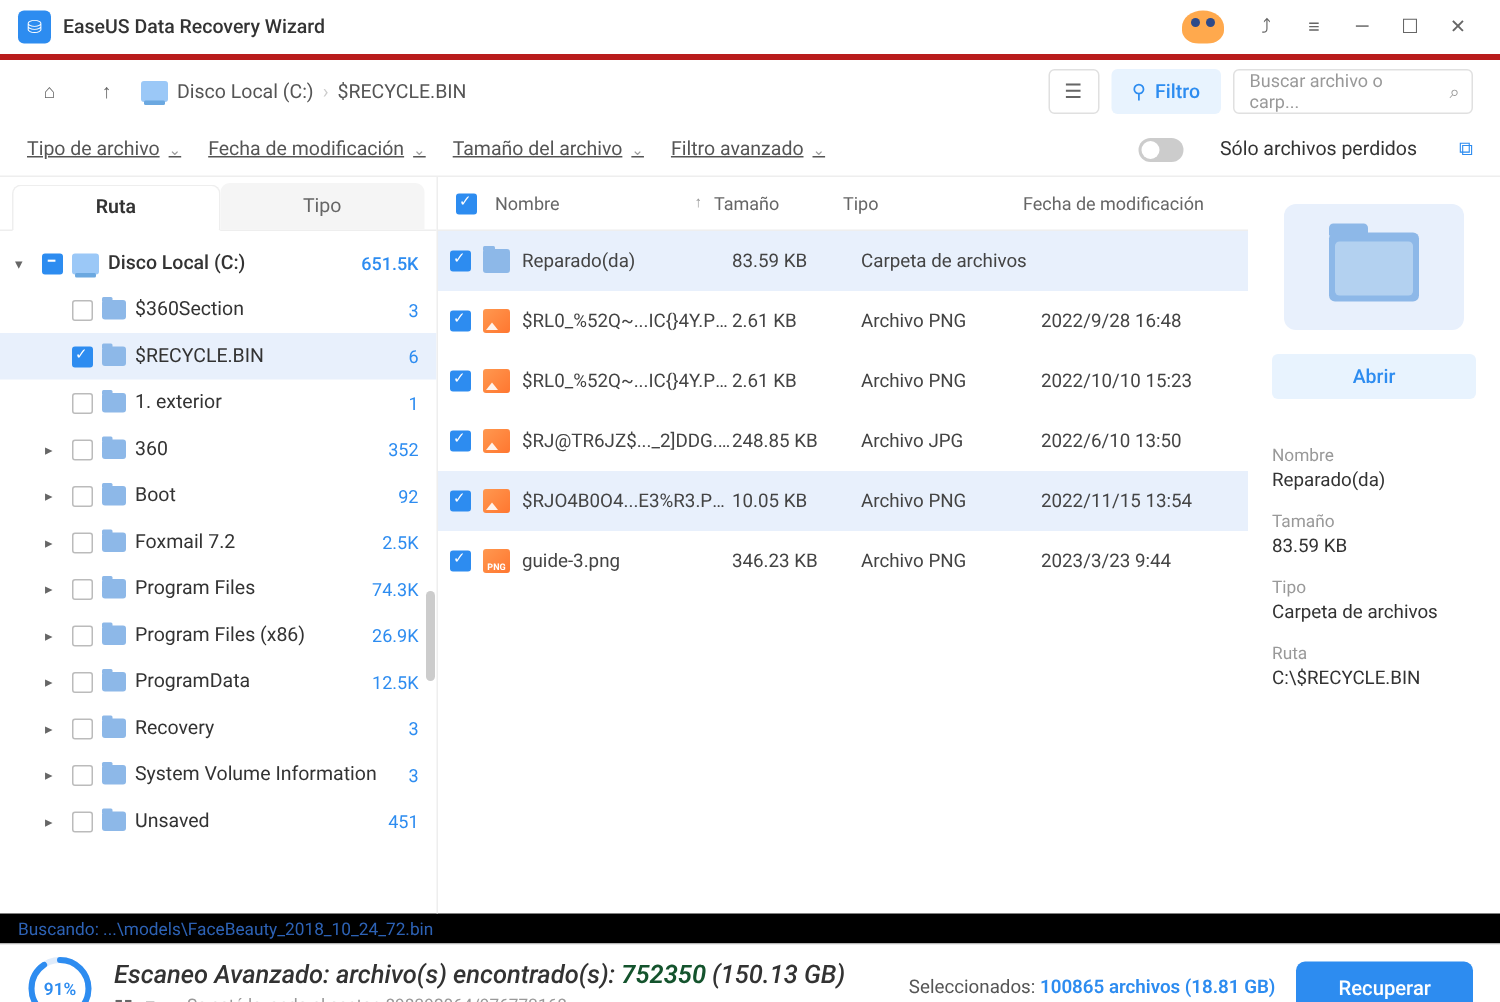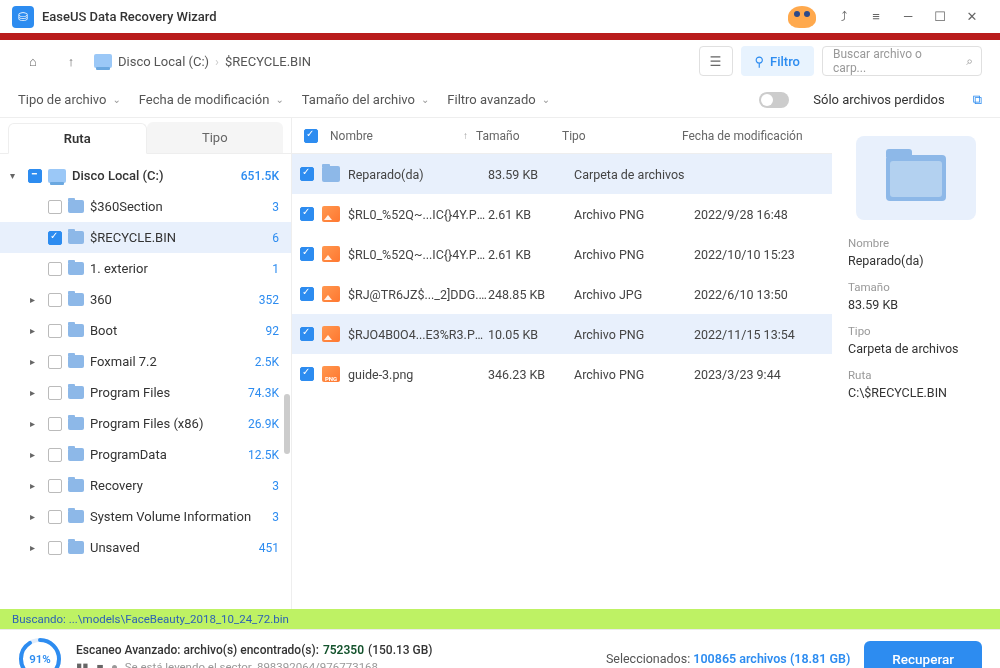--- a/index.html
+++ b/index.html
@@ -1,19 +1,19 @@
 <!DOCTYPE html>
 <html><head>
 <meta charset="utf-8">
 <style>
 * { box-sizing: border-box; margin: 0; padding: 0; font-family: -apple-system, BlinkMacSystemFont, "Segoe UI", Roboto, sans-serif; }
 body { width: 1000px; height: 668px; background: #fff; font-size: 13px; color: #333; overflow: hidden; }
 
 
-.titlebar { height: 40px; display: flex; align-items: center; padding: 0 12px; border-bottom: 7px solid #b91c1c; }
+.titlebar { height: 40px; display: flex; align-items: center; padding: 0 12px; border-bottom: 4px solid #b91c1c; }
 .titlebar .logo { width: 22px; height: 22px; background: #2d8cf0; border-radius: 4px; margin-right: 8px; display: flex; align-items: center; justify-content: center; }
 .titlebar .logo::before { content: '⛁'; color: #fff; font-size: 12px; }
 .titlebar .title { font-size: 13px; color: #333; font-weight: 500; }
 .titlebar .spacer { flex: 1; }
 .titlebar .mascot { width: 28px; height: 22px; background: #ffa94d; border-radius: 50% 50% 40% 40%; margin-right: 12px; position: relative; }
 .titlebar .mascot::before, .titlebar .mascot::after { content:''; position:absolute; width:6px;height:6px;background:#2d4a8a;border-radius:50%; top:5px;}
 .titlebar .mascot::before{left:6px;} .titlebar .mascot::after{right:6px;}
 .titlebar .ctl { width: 32px; height: 32px; display: flex; align-items: center; justify-content: center; color: #666; cursor: pointer; border-radius: 4px; }
 
 
@@ -23,21 +23,21 @@
 .toolbar .disk-icon { width: 18px; height: 14px; background: #9bc8f7; border-radius: 2px; position: relative; }
 .toolbar .disk-icon::after { content:''; position:absolute; bottom:-2px;left:2px;right:2px;height:3px;background:#6ba8e0;border-radius:1px;}
 .toolbar .spacer { flex: 1; }
 .toolbar .iconbtn { width: 34px; height: 30px; border: 1px solid #e0e0e0; border-radius: 4px; display: flex; align-items: center; justify-content: center; background: #fff; cursor: pointer; color: #666; }
 .toolbar .filter-btn { height: 30px; padding: 0 14px; background: #e8f3fe; border: none; border-radius: 4px; color: #2d8cf0; font-size: 13px; display: flex; align-items: center; gap: 6px; cursor: pointer; font-weight:500;}
 .toolbar .search { height: 30px; width: 160px; border: 1px solid #e0e0e0; border-radius: 4px; padding: 0 28px 0 10px; font-size: 12px; color: #999; position: relative; background: #fff; display:flex; align-items:center;}
 .toolbar .search .mag { position: absolute; right: 8px; color: #999; }
 
 
 .filterrow { height: 36px; display: flex; align-items: center; padding: 0 18px; gap: 18px; border-bottom: 1px solid #eee; }
-.filterrow .drop { display: flex; align-items: center; gap: 6px; color: #555; font-size: 13px; cursor: pointer; }
+.filterrow .drop { display: flex; align-items: center; gap: 6px; color: #555; font-size: 13px; cursor: pointer; text-decoration: underline; }
 .filterrow .chev { color: #999; font-size: 10px; }
 .filterrow .spacer { flex: 1; }
 .filterrow .toggle-wrap { display: flex; align-items: center; gap: 24px; }
 .filterrow .switch { width: 30px; height: 16px; background: #ccc; border-radius: 8px; position: relative; }
 .filterrow .switch::after { content:''; width:12px;height:12px;background:#fff;border-radius:50%;position:absolute;top:2px;left:2px;}
 .filterrow .extra-icon { color: #2d8cf0; margin-left: 10px; cursor: pointer; }
 
 
 .main { display: flex; height: 491px; }
 
@@ -104,27 +104,27 @@
 .details { width: 168px; padding: 14px 16px; font-size: 12px; color: #666; }
 .details .preview { width: 120px; height: 84px; background: #e8f0fc; border-radius: 8px; margin: 4px auto 16px; display: flex; align-items: center; justify-content: center; }
 .details .preview .foldericon { width: 60px; height: 46px; background: #8db8e8; border-radius: 4px; position: relative;}
 .details .preview .foldericon::before{content:'';position:absolute;top:-6px;left:0;width:26px;height:8px;background:#8db8e8;border-radius:3px 3px 0 0;}
 .details .preview .foldericon::after{content:'';position:absolute;top:6px;left:4px;right:4px;bottom:4px;background:#b3d1f0;border-radius:3px;}
 .details .open-btn { width: 100%; height: 30px; background: #e8f3fe; color: #2d8cf0; border: none; border-radius: 4px; font-size: 13px; cursor: pointer; margin-bottom: 18px; font-weight: 500; }
 .details .meta-label { color: #999; font-size: 11.5px; margin-top: 12px; }
 .details .meta-value { color: #333; font-size: 12.5px; margin-top: 3px; }
 
 
-.scanning { height: 20px; background: #bef264; display: flex; align-items: center; padding: 0 12px; font-size: 11.5px; color: #2d62b5; }
+.scanning { height: 20px; background: #000000; display: flex; align-items: center; padding: 0 12px; font-size: 11.5px; color: #2d62b5; }
 .footer { height: 58px; display: flex; align-items: center; padding: 0 18px; gap: 14px; border-top: 1px solid #eaeaea; }
 .footer .progress-ring { width: 44px; height: 44px; position: relative; }
 .footer .progress-ring svg { transform: rotate(-90deg); }
 .footer .progress-ring .pct { position: absolute; inset: 0; display: flex; align-items: center; justify-content: center; font-size: 11.5px; color: #2d8cf0; font-weight: 600; }
 .footer .scan-info { flex: 1; }
-.footer .scan-title { font-size: 12px; color: #333; font-weight: 500; display:flex; align-items:flex-start; gap:4px;}
+.footer .scan-title { font-size: 17px; color: #333; font-weight: 500; display:flex; align-items:flex-start; gap:4px;font-style:italic;}
 .footer .scan-title .num { color: #14532d; font-weight:600;}
 .footer .scan-sub { font-size: 11.5px; color: #999; margin-top: 3px; display:flex; align-items:center; gap:8px;}
 .footer .scan-sub .pbtn { cursor:pointer; color:#666;}
 .footer .scan-sub .dot{width:5px;height:5px;background:#999;border-radius:50%;}
 .footer .sel-info { font-size: 12.5px; color: #555; }
 .footer .sel-info .hl { color: #2d8cf0; font-weight: 600; }
 .footer .recover-btn { height: 36px; padding: 0 28px; background: #2d8cf0; color: #fff; border: none; border-radius: 6px; font-size: 13.5px; font-weight: 500; cursor: pointer; }
 </style>
 </head>
 <body>
@@ -353,20 +353,21 @@
             <span class="type">Archivo PNG</span>
             <span class="date">2023/3/23 9:44</span>
           </div>
         </div>
     </div>
 
     <div class="details">
       <div class="preview">
         <div class="foldericon"></div>
       </div>
+      <button class="open-btn">Abrir</button>
       <div class="meta-label">Nombre</div>
       <div class="meta-value">Reparado(da)</div>
       <div class="meta-label">Tamaño</div>
       <div class="meta-value">83.59 KB</div>
       <div class="meta-label">Tipo</div>
       <div class="meta-value">Carpeta de archivos</div>
       <div class="meta-label">Ruta</div>
       <div class="meta-value">C:\$RECYCLE.BIN</div>
     </div>
   </div>

